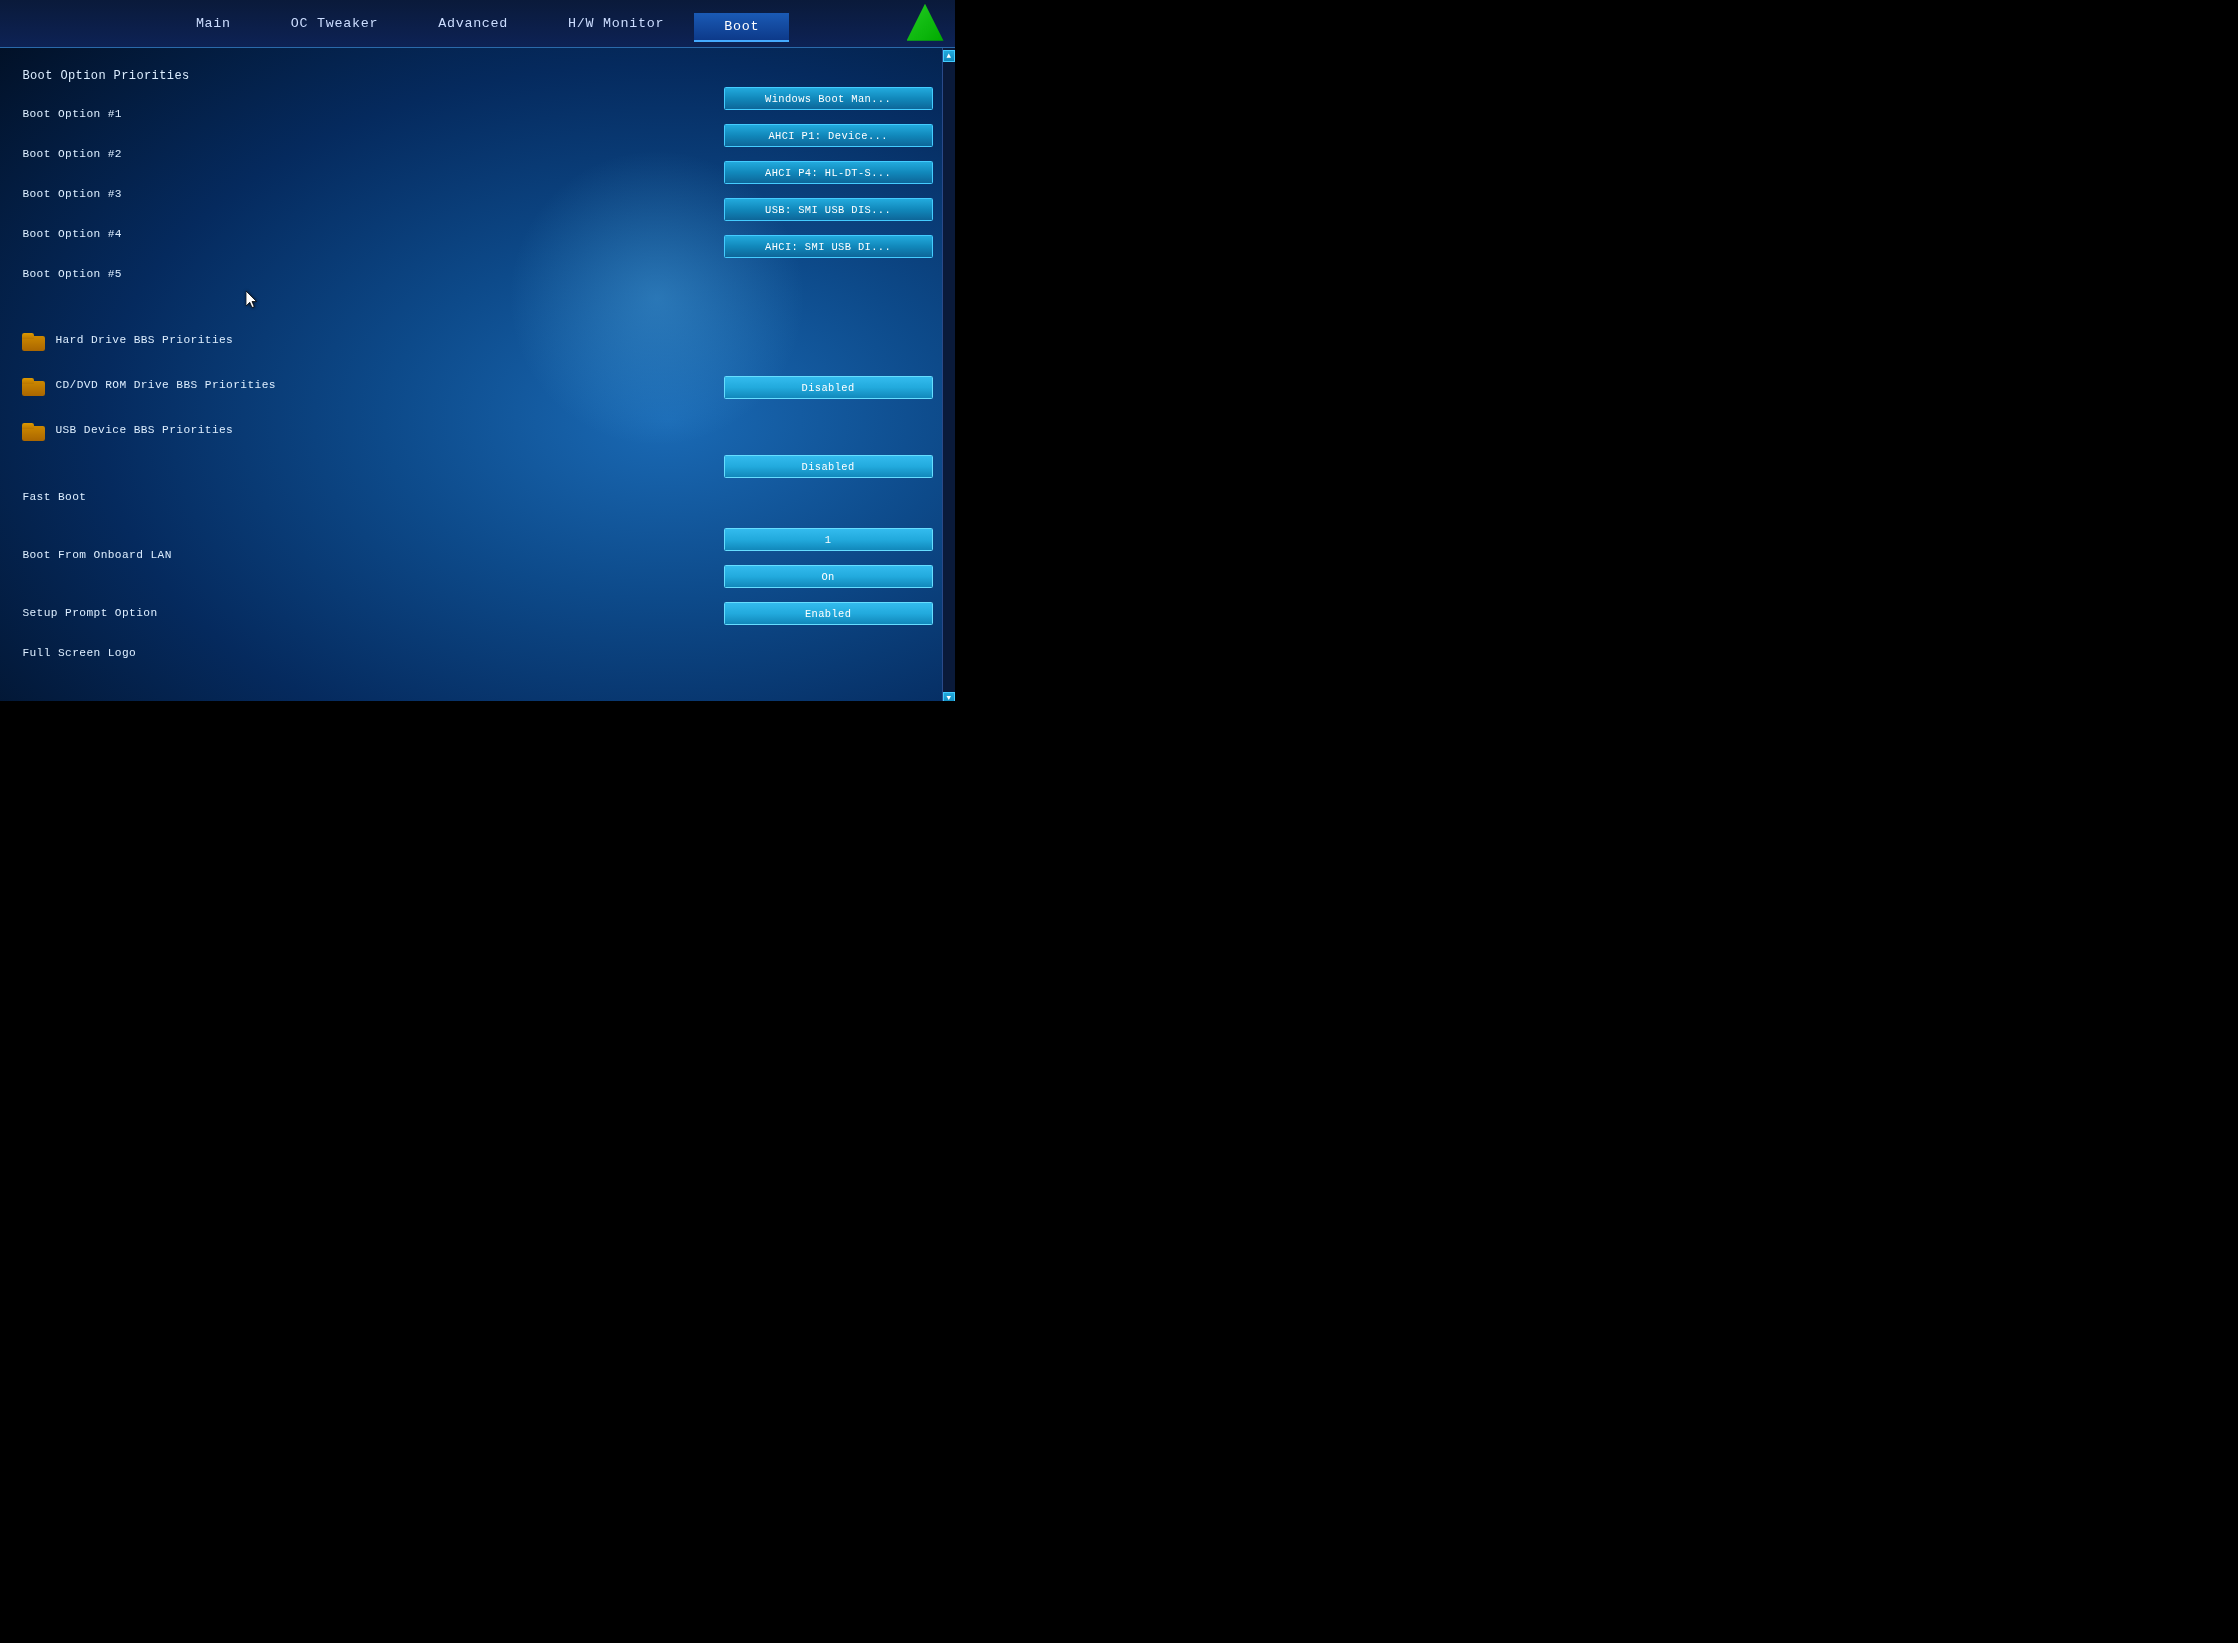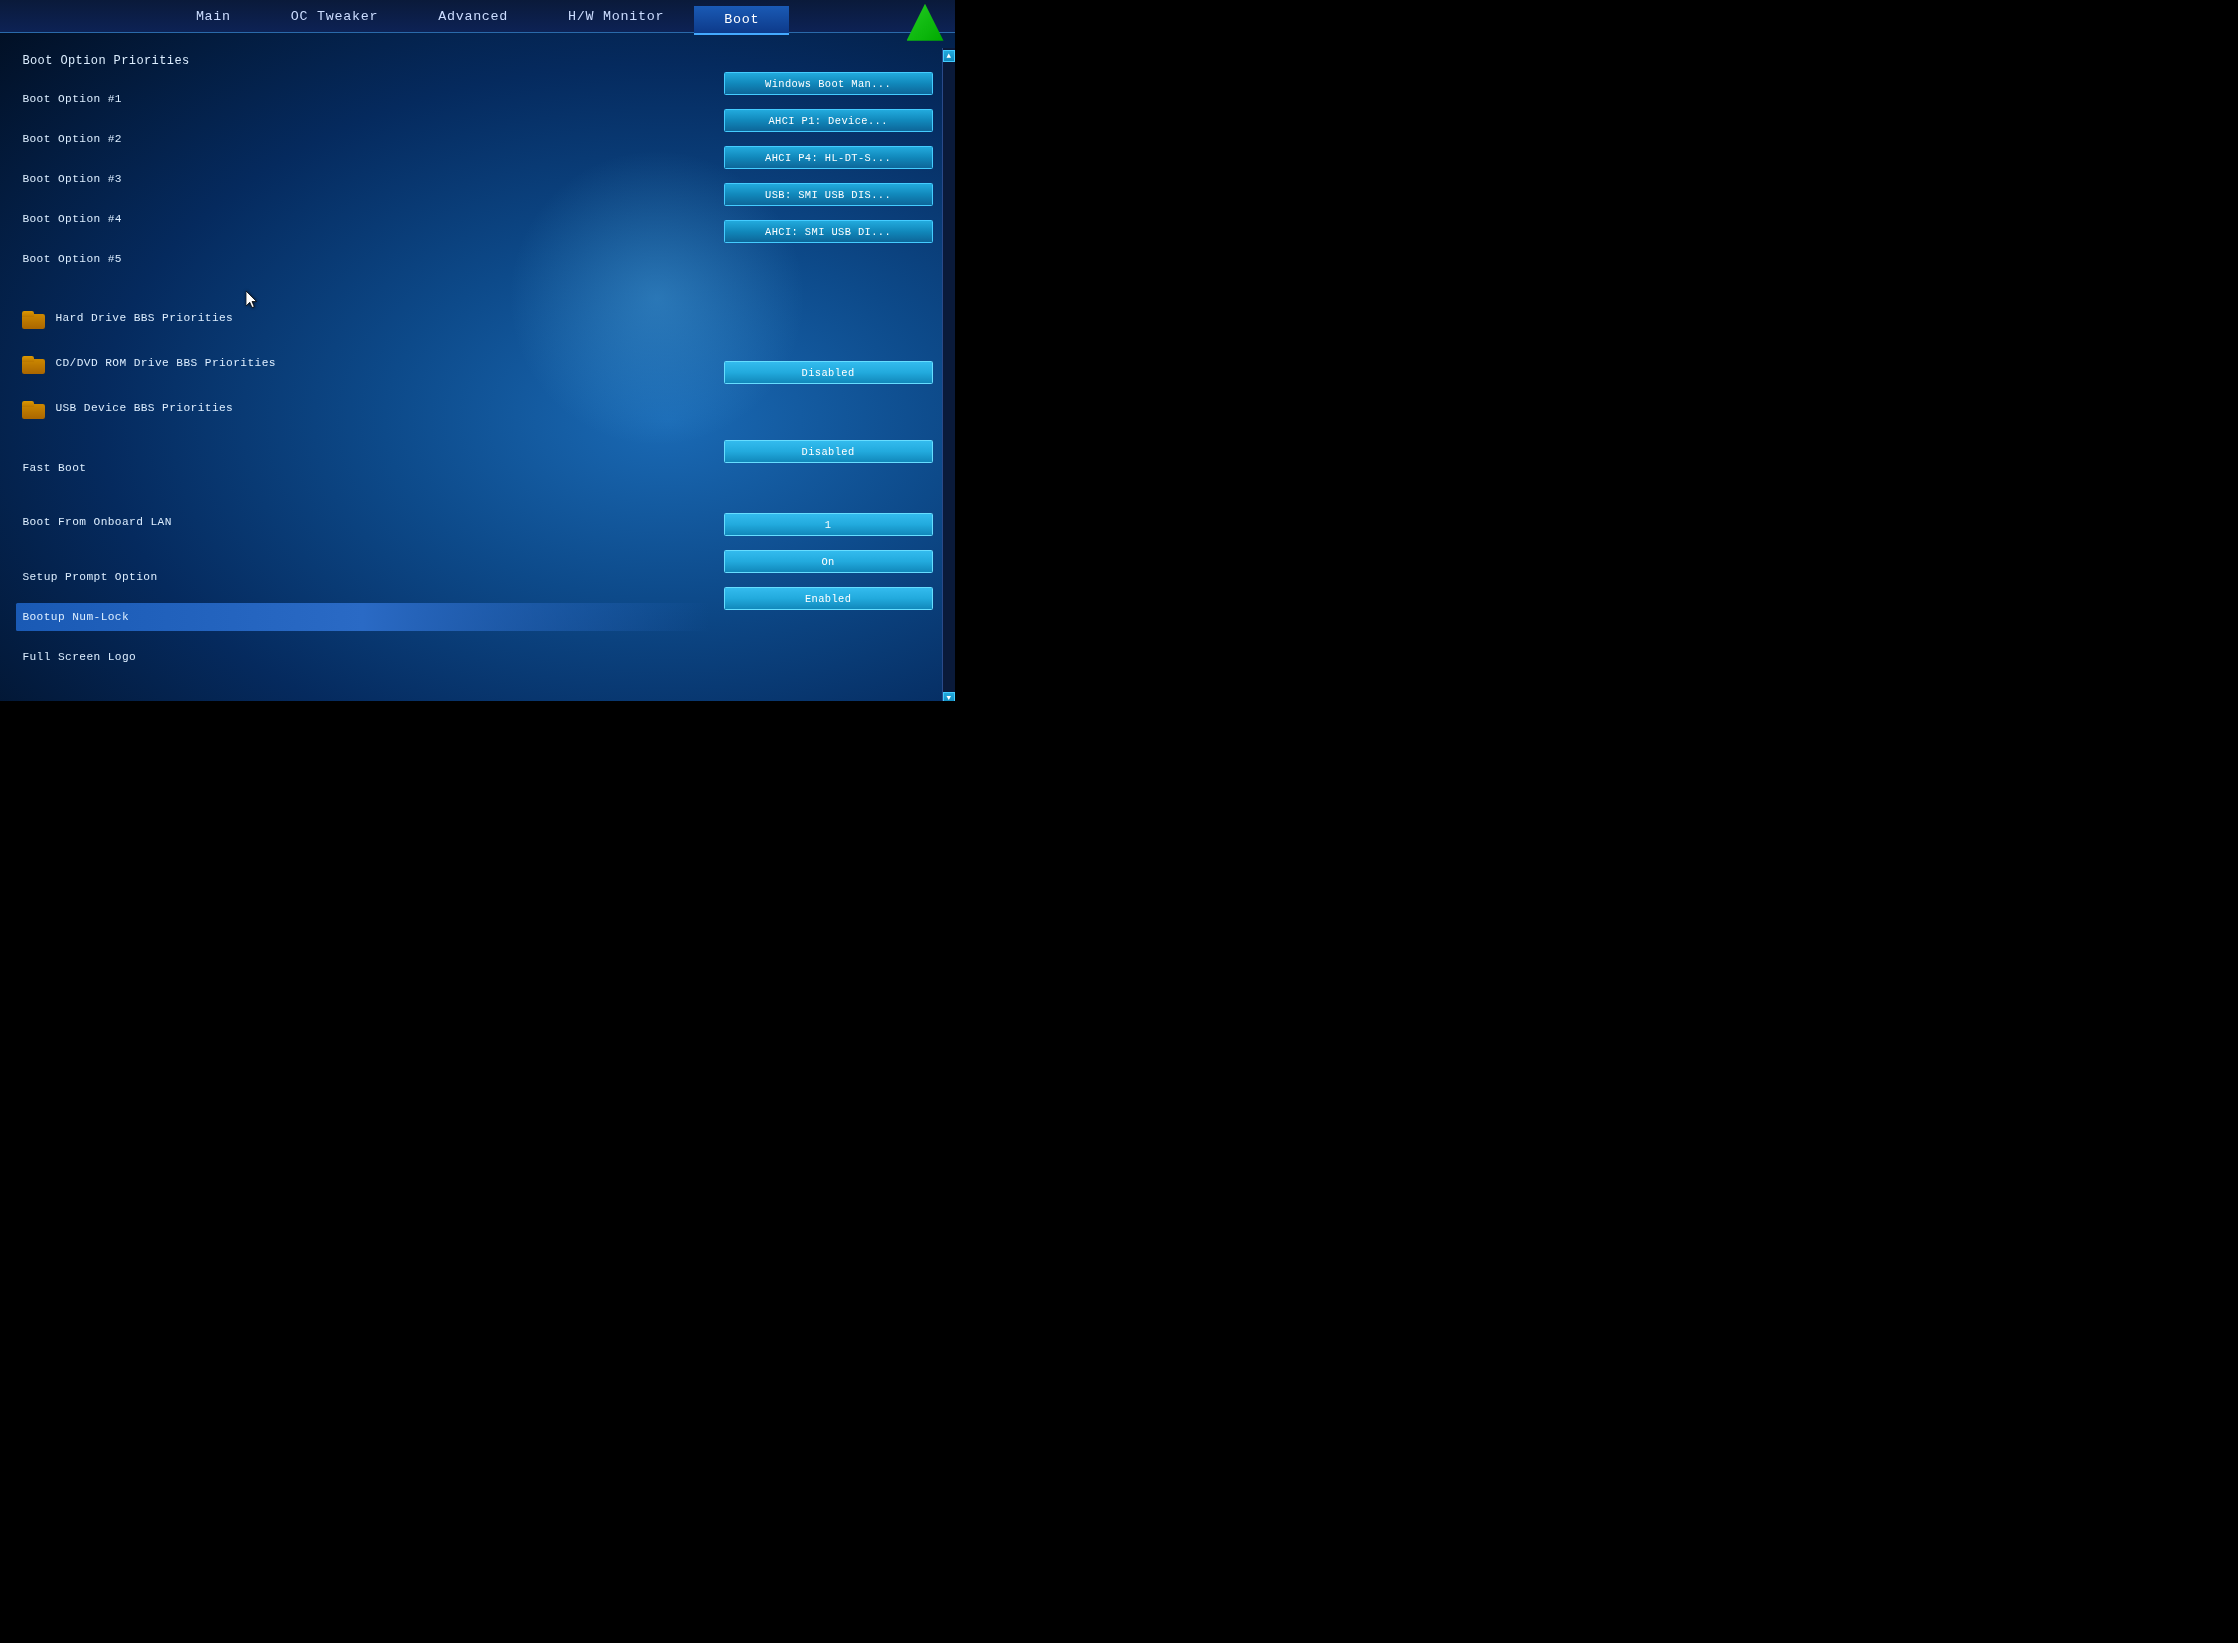--- a/index.html
+++ b/index.html
@@ -20,21 +20,21 @@
     }
 
     
     .top-nav {
       position: relative;
       z-index: 10;
       display: flex;
       align-items: center;
       background: linear-gradient(to bottom, #0a1a3a, #0d2255);
       border-bottom: 1.5px solid #2a6aaa;
-      height: 33px;
+      height: 48px;
       padding: 0 15px;
     }
 
     .nav-logo {
       position: absolute;
       right: 7.5px;
       top: 0;
       width: 45px;
       height: 45px;
     }
@@ -332,23 +332,20 @@
       <span class="setting-label">Fast Boot</span>
     </div>
     <div class="spacer"></div>
     <div class="setting-row">
       <span class="setting-label">Boot From Onboard LAN</span>
     </div>
     <div class="spacer"></div>
     <div class="setting-row">
       <span class="setting-label">Setup Prompt Option</span>
     </div>
-    <div class="setting-row highlighted">
-      <span class="setting-label">Bootup Num-Lock</span>
-    </div>
     <div class="setting-row">
       <span class="setting-label">Full Screen Logo</span>
     </div>
 
   </div>
 
   <div class="right-panel">
 
     <button class="value-btn">Windows Boot Man...</button>
     <button class="value-btn">AHCI P1: Device...</button>

